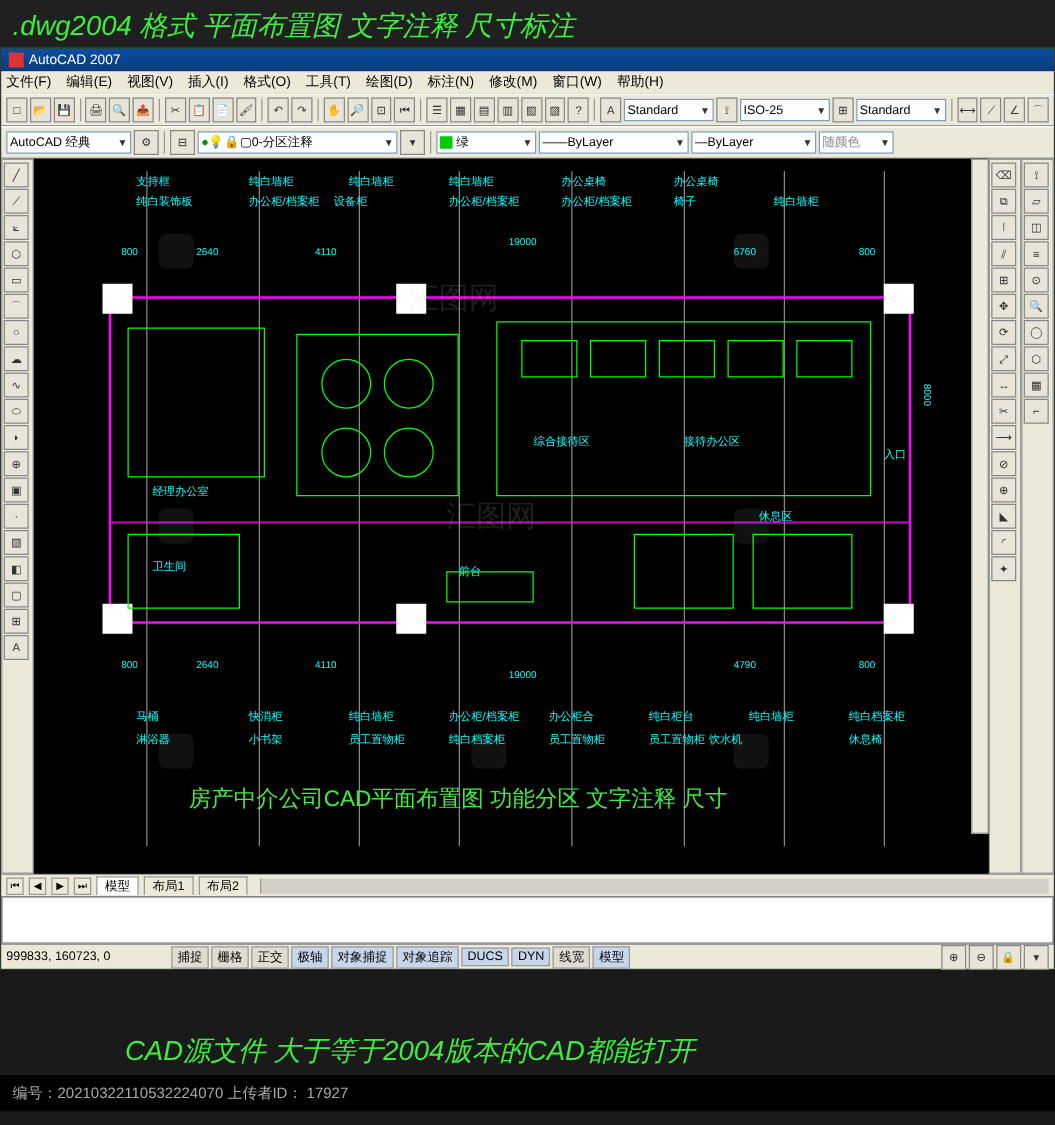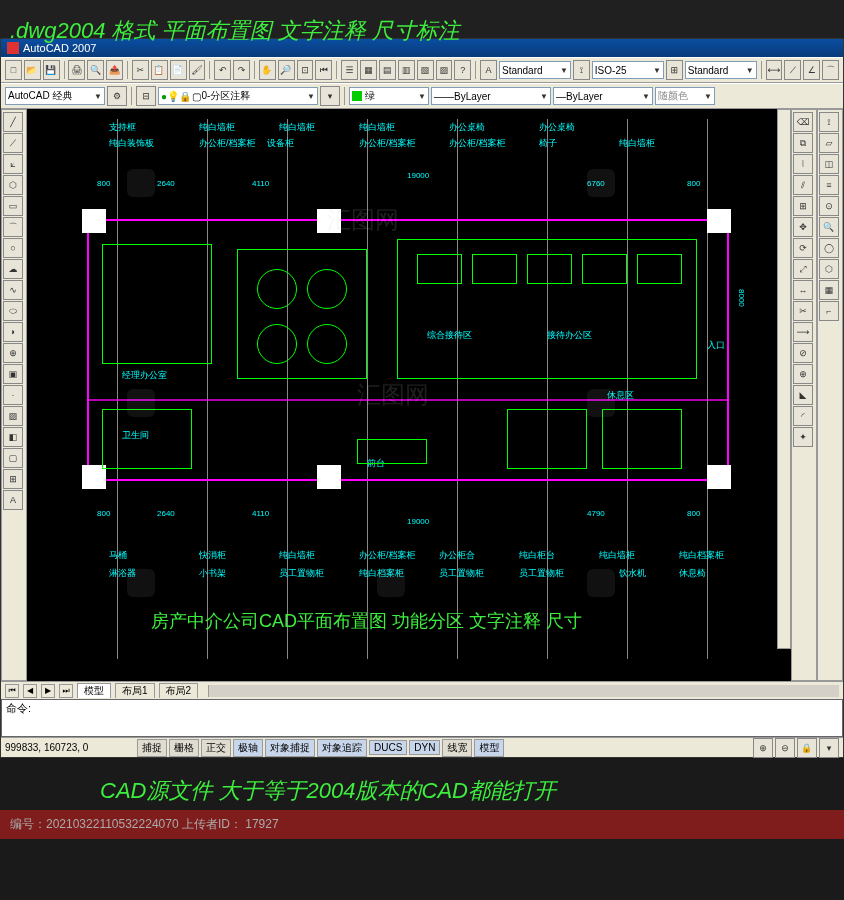--- a/index.html
+++ b/index.html
@@ -1,17 +1,17 @@
 <!DOCTYPE html>
 <html><head>
 <meta charset="utf-8">
 <style>
 * { margin:0; padding:0; box-sizing:border-box; font-family:"Microsoft YaHei",SimSun,Arial,sans-serif; }
 body { width:844px; height:900px; background:#1a1a1a; overflow:hidden; }
-.top-header { background:#202020; color:#3eee3e; font-size:22px; font-style:italic; padding:16px 10px; height:38px; }
+.top-header { background:#202020; color:#3eee3e; font-size:22px; font-style:italic; padding:6px 10px; height:38px; }
 .cad-window { background:#15803d; border:1px solid #333; }
 .titlebar { background:linear-gradient(to bottom,#0a4da0,#083b7b); color:#fff; font-size:11px; padding:2px 6px; display:flex; align-items:center; height:18px; }
 .titlebar .icon { width:12px; height:12px; background:#d33; margin-right:4px; }
 .menubar { background:#ece9d8; font-size:11px; padding:1px 4px; height:18px; display:flex; gap:12px; color:#000; }
 .toolbar { background:#ece9d8; border-top:1px solid #fff; border-bottom:1px solid #999; padding:2px 4px; display:flex; gap:2px; align-items:center; height:26px; }
 .tbtn { width:20px; height:20px; border:1px solid #888; background:#e8e5d8; display:inline-flex; align-items:center; justify-content:center; font-size:9px; color:#333; }
 .tsep { width:1px; height:18px; background:#999; margin:0 2px; }
 .tsel { background:#fff; border:1px solid #7f9db9; height:18px; font-size:10px; padding:0 2px; display:inline-flex; align-items:center; min-width:72px; }
 .tsel::after { content:"▼"; margin-left:auto; font-size:8px; color:#333; }
 .workspace { display:flex; height:572px; background:#000; }
@@ -23,42 +23,55 @@
 .label { position:absolute; color:#0ff; font-size:9px; }
 .furn { position:absolute; border:1px solid #0f0; }
 .green-title { position:absolute; color:#3eee3e; font-size:18px; }
 .tabbar { background:#ece9d8; border-top:1px solid #999; height:18px; display:flex; align-items:center; font-size:10px; padding:0 4px; gap:4px; }
 .tabbar .tab { background:#fff; border:1px solid #999; border-bottom:none; padding:0 6px; }
 .tabbtn { width:14px; height:14px; border:1px solid #999; display:inline-flex; align-items:center; justify-content:center; font-size:8px; }
 .cmdarea { background:#fff; border:1px solid #666; font-size:11px; font-family:monospace; padding:1px 4px; height:38px; color:#000; }
 .statusbar { background:#ece9d8; border-top:1px solid #999; height:20px; display:flex; align-items:center; font-size:10px; padding:0 4px; gap:2px; }
 .stbtn { border:1px solid #999; padding:1px 4px; background:#e0ddd0; }
 .stbtn.on { background:#c8d6eb; }
-.footer-green { background:#1a1a1a; color:#3eee3e; font-style:italic; font-size:22px; padding:18px 0 4px 100px; }
-.footer-meta { background:#7f1d1d; color:#aaa; font-size:12px; padding:6px 10px; }
+.footer-green { background:#1a1a1a; color:#3eee3e; font-style:italic; font-size:22px; padding:18px 0 4px 100px;margin-top:32px; }
+.footer-meta { background:#000000; color:#aaa; font-size:12px; padding:6px 10px; }
 .wm { position:absolute; color:rgba(200,200,200,.15); font-size:24px; pointer-events:none;text-align:center; }
 .wm-logo { width:28px; height:28px; background:rgba(220,220,220,.08); border-radius:6px; position:absolute; }
 .column { position:absolute; background:#fff; width:24px; height:24px; }
 .wall-h { position:absolute; background:#f0f; height:2px; }
 .wall-v { position:absolute; background:#f0f; width:2px; }
 .gline-v { position:absolute; background:#888; width:1px; }
 .scroll-v { position:absolute; right:0; top:0; bottom:32px; width:14px; background:#ece9d8; border:1px solid #999; }
 </style>
 </head>
 <body>
 
 <div class="top-header">.dwg2004 格式   平面布置图 文字注释 尺寸标注</div>
 
 <div class="cad-window">
 
   <div class="titlebar">
     <span class="icon"></span>
     <span>AutoCAD 2007</span>
   </div>
 
+  <div class="menubar">
+    <span>文件(F)</span>
+    <span>编辑(E)</span>
+    <span>视图(V)</span>
+    <span>插入(I)</span>
+    <span>格式(O)</span>
+    <span>工具(T)</span>
+    <span>绘图(D)</span>
+    <span>标注(N)</span>
+    <span>修改(M)</span>
+    <span>窗口(W)</span>
+    <span>帮助(H)</span>
+  </div>
 
   <div class="toolbar">
     <span class="tbtn">□</span>
     <span class="tbtn">📂</span>
     <span class="tbtn">💾</span>
     <span class="tsep"></span>
     <span class="tbtn">🖨</span>
     <span class="tbtn">🔍</span>
     <span class="tbtn">📤</span>
     <span class="tsep"></span>
@@ -202,21 +215,21 @@
         <div class="label" style="left:520px;top:220px">接待办公区</div>
         <div class="label" style="left:680px;top:230px">入口</div>
 
         <div class="furn" style="left:75px;top:300px;width:90px;height:60px"></div>
         <div class="label" style="left:95px;top:320px">卫生间</div>
 
         <div class="furn" style="left:480px;top:300px;width:80px;height:60px"></div>
         <div class="furn" style="left:575px;top:300px;width:80px;height:60px"></div>
         <div class="label" style="left:580px;top:280px">休息区</div>
 
-        <div class="label" style="left:340px;top:348px;color:#0ff">前台</div>
+        <div class="label" style="left:340px;top:324px;color:#0ff">前台</div>
         <div class="furn" style="left:330px;top:330px;width:70px;height:25px"></div>
 
         <div class="dim" style="left:710px;top:180px;writing-mode:vertical-rl">8000</div>
 
         <div class="dim" style="left:70px;top:400px">800</div>
         <div class="dim" style="left:130px;top:400px">2640</div>
         <div class="dim" style="left:225px;top:400px">4110</div>
         <div class="dim" style="left:380px;top:408px">19000</div>
         <div class="dim" style="left:560px;top:400px">4790</div>
         <div class="dim" style="left:660px;top:400px">800</div>
@@ -228,21 +241,21 @@
         <div class="label" style="left:412px;top:440px">办公柜合</div>
         <div class="label" style="left:492px;top:440px">纯白柜台</div>
         <div class="label" style="left:572px;top:440px">纯白墙柜</div>
         <div class="label" style="left:652px;top:440px">纯白档案柜</div>
         <div class="label" style="left:82px;top:458px">淋浴器</div>
         <div class="label" style="left:172px;top:458px">小书架</div>
         <div class="label" style="left:252px;top:458px">员工置物柜</div>
         <div class="label" style="left:332px;top:458px">纯白档案柜</div>
         <div class="label" style="left:412px;top:458px">员工置物柜</div>
         <div class="label" style="left:492px;top:458px">员工置物柜</div>
-        <div class="label" style="left:592px;top:458px">饮水机</div>
+        <div class="label" style="left:540px;top:458px">饮水机</div>
         <div class="label" style="left:652px;top:458px">休息椅</div>
 
         <div class="green-title" style="left:124px;top:500px">房产中介公司CAD平面布置图    功能分区    文字注释    尺寸</div>
 
         <div class="wm-logo" style="left:100px;top:60px"></div>
         <div class="wm" style="left:300px;top:95px">汇图网</div>
         <div class="wm-logo" style="left:560px;top:60px"></div>
         <div class="wm-logo" style="left:100px;top:280px"></div>
         <div class="wm" style="left:330px;top:270px">汇图网</div>
         <div class="wm-logo" style="left:560px;top:280px"></div>
@@ -290,21 +303,20 @@
     <span class="tabbtn">◀</span>
     <span class="tabbtn">▶</span>
     <span class="tabbtn">⏭</span>
     <span class="tab">模型</span>
     <span class="tab" style="background:#ece9d8">布局1</span>
     <span class="tab" style="background:#ece9d8">布局2</span>
     <div style="flex:1;border-left:1px solid #999;height:12px;margin-left:6px;background:#d4d0c8"></div>
   </div>
 
   <div class="cmdarea">
-    <div>命令:</div>
   </div>
 
   <div class="statusbar">
     <span style="min-width:130px">999833, 160723, 0</span>
     <span class="stbtn">捕捉</span>
     <span class="stbtn">栅格</span>
     <span class="stbtn">正交</span>
     <span class="stbtn on">极轴</span>
     <span class="stbtn on">对象捕捉</span>
     <span class="stbtn on">对象追踪</span>

